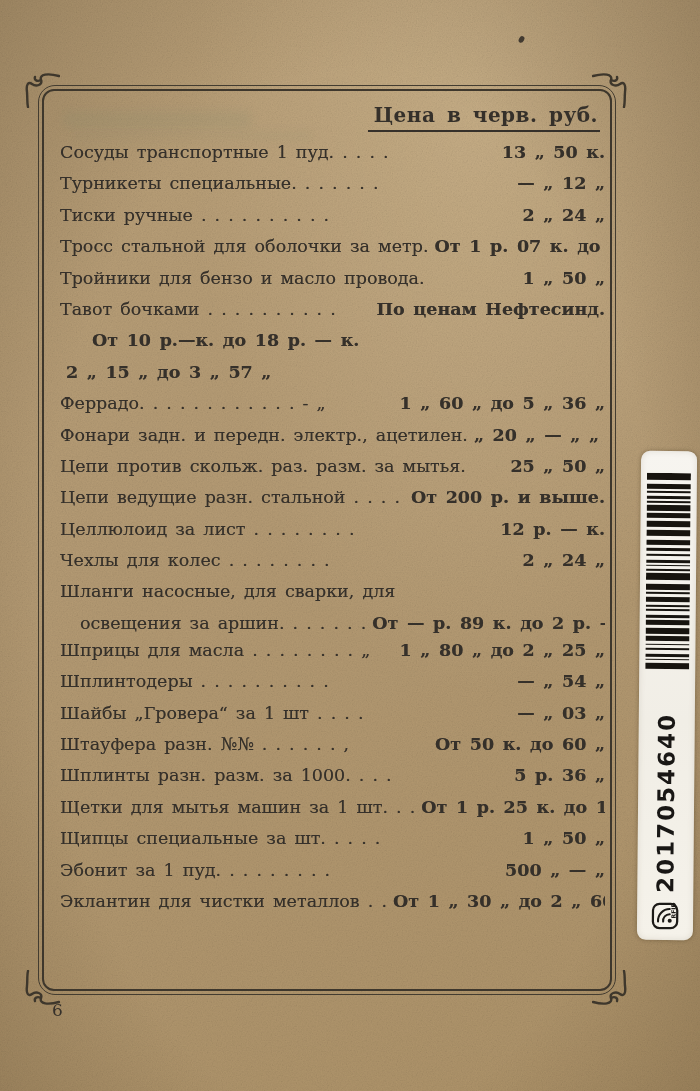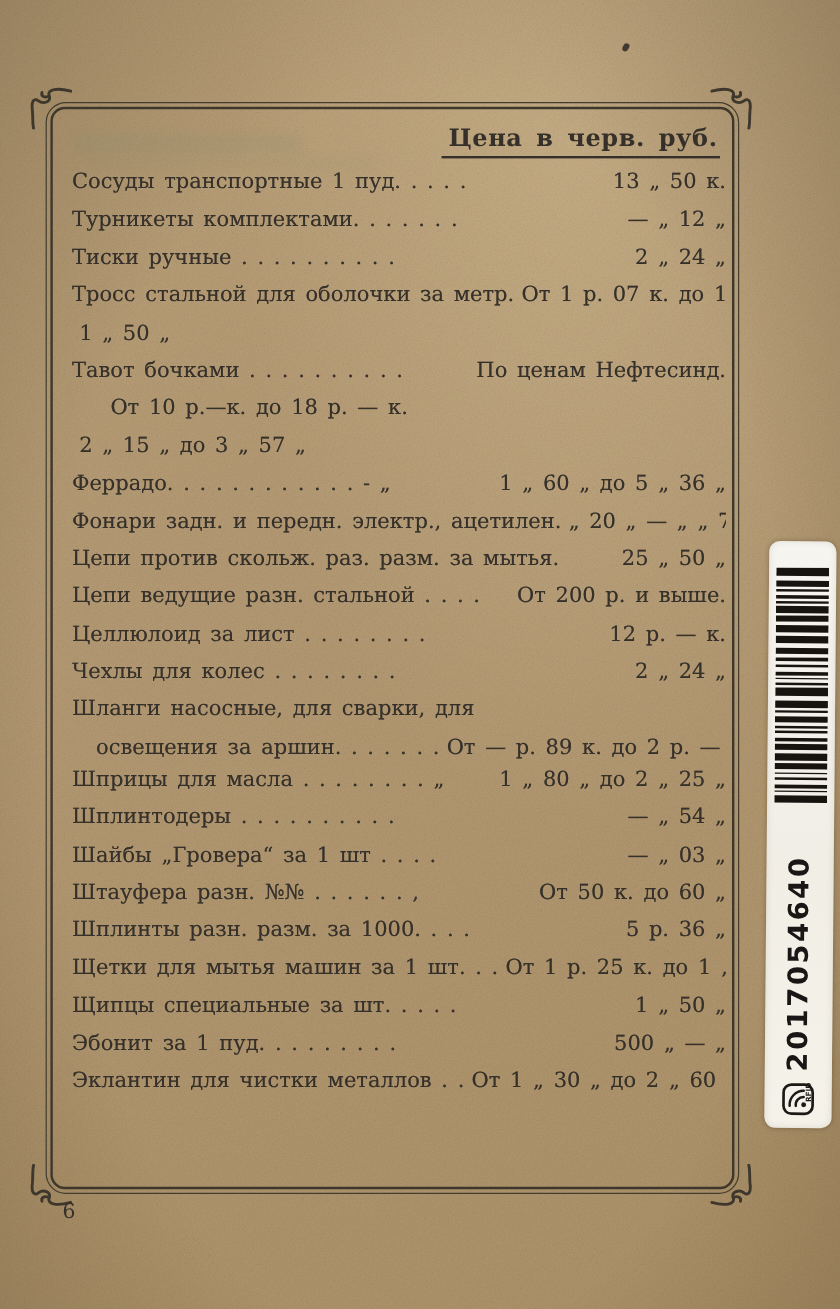--- a/index.html
+++ b/index.html
@@ -46,21 +46,21 @@
 
   .rows{
     position:absolute;left:60px;top:142px;width:545px;
     font-size:17.5px;word-spacing:2.5px;
   }
   .line{
     height:31.4px;display:flex;justify-content:space-between;
     align-items:baseline;white-space:nowrap;overflow:hidden;
   }
   .line .lbl{text-shadow:0 0 .5px rgba(53,48,42,.55);}
-  .line .val{text-shadow:0 0 .5px rgba(53,48,42,.55);padding-left:6px;}
+  .line .val{text-shadow:0 0 .5px rgba(53,48,42,.55);padding-left:6px;font-weight:bold;}
   .line.indent{padding-left:26px;}
   .line.cont{padding-left:20px;height:27px;}
 
   .page-number{position:absolute;left:52px;top:1000px;font-size:17px;}
 
   
   .sticker{
     position:absolute;left:639px;top:451px;width:56px;height:489px;
     background:linear-gradient(180deg,#f7f5f0 0%,#f1eee6 55%,#f5f2ea 100%);
     border-radius:9px;transform:rotate(.5deg);
@@ -127,32 +127,33 @@
   <div class="speck"></div>
 
   <div class="price-header">Цена в черв. руб.</div>
 
   <div class="rows">
       <div class="line">
         <span class="lbl">Сосуды транспортные 1 пуд. .  .  .  .</span>
         <span class="val">13 „ 50 к.</span>
       </div>
       <div class="line">
-        <span class="lbl">Турникеты комплектами. .  .  .  .  .  .</span>
+        <span class="lbl">Турникеты специальные. .  .  .  .  .  .</span>
         <span class="val">— „ 12 „</span>
       </div>
       <div class="line">
         <span class="lbl">Тиски ручные  .  .  .  .  .  .  .  .  .  .</span>
         <span class="val">2 „ 24 „</span>
       </div>
       <div class="line">
         <span class="lbl">Тросс стальной для оболочки за метр.</span>
         <span class="val">От 1 р. 07 к. до 1 р. 16 „</span>
       </div>
       <div class="line">
+        <span class="lbl">Тройники для бензо и масло провода.</span>
         <span class="val">1 „ 50 „</span>
       </div>
       <div class="line">
         <span class="lbl">Тавот бочками  .  .  .  .  .  .  .  .  .  .</span>
         <span class="val">По ценам Нефтесинд.</span>
       </div>
       <div class="line indent">
         <span class="val">От 10 р.—к. до 18 р. — к.</span>
       </div>
       <div class="line">

